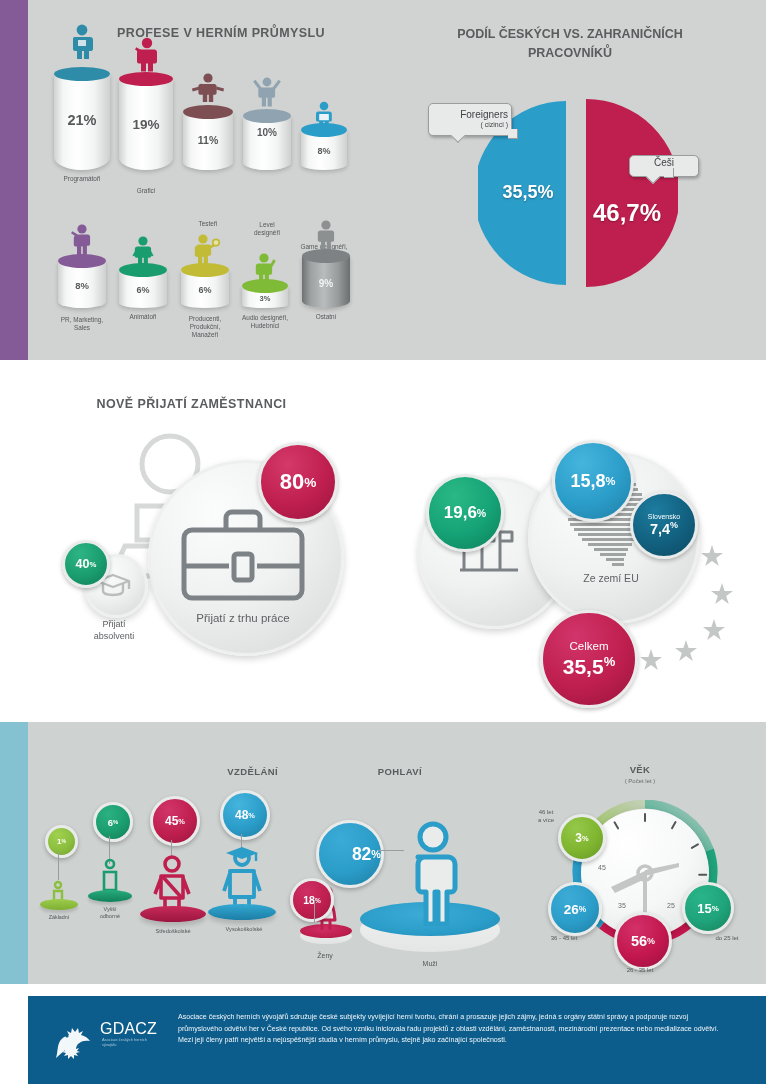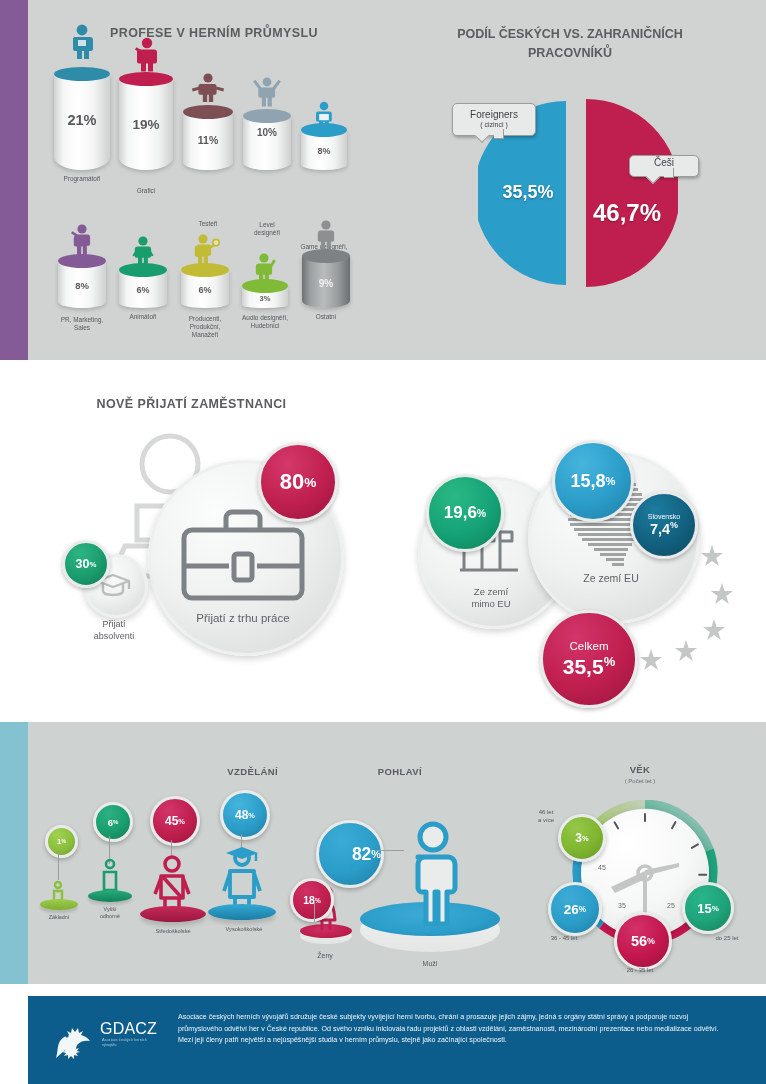--- a/index.html
+++ b/index.html
@@ -65,21 +65,21 @@
   .plinth{position:absolute;border-radius:50%;}
 </style>
 </head>
 <body>
 
 <div class="page">
 
   <div class="sec" id="sec1">
     <div class="sec-stripe"></div>
 
-    <div class="sec-title" style="top:26px;left:54px;width:320px;font-size:12.5px;">PROFESE V HERNÍM PRŮMYSLU</div>
+    <div class="sec-title" style="top:26px;left:61px;width:320px;font-size:12.5px;">PROFESE V HERNÍM PRŮMYSLU</div>
 
     <div class="cyl-wrap" style="left:48px;top:55px;width:330px;height:270px;">
 
       <div style="position:absolute;left:6px;top:0;width:56px;height:115px;">
         <svg class="fig" style="top:-31px;" width="28" height="38" viewBox="0 0 28 38">
           <g fill="#2e8ca8">
               <circle cx="14" cy="6" r="5.4"></circle>
               <path d="M6 13h16a3 3 0 013 3v9a2 2 0 01-2 2h-2v8h-5v-8h-2v8H9v-8H7a2 2 0 01-2-2v-9a3 3 0 011-3z"></path>
             </g>
           <rect x="10" y="16" width="8" height="6" fill="#cfe2e8"></rect>
@@ -256,21 +256,21 @@
           <path d="M108 99 L108 5 A94 94 0 1 1 108 193 L108 99 L154 99 Z" fill="#bf1f4e"></path>
         </g>
         <g>
           <path d="M96 99 L96 7 A92 92 0 1 0 96 191 L96 99 L142 99 Z" fill="#2b9dc9" transform="translate(-8,0)"></path>
         </g>
       </svg>
       <div style="position:absolute;left:10px;top:88px;width:80px;text-align:center;color:#fff;font-size:18px;font-weight:bold;text-shadow:0 1px 2px rgba(0,0,0,.3);">35,5%</div>
       <div style="position:absolute;left:104px;top:105px;width:90px;text-align:center;color:#fff;font-size:24px;font-weight:bold;text-shadow:0 1px 2px rgba(0,0,0,.3);">46,7%</div>
     </div>
 
-    <div class="callout" style="left:452px;top:103px;width:76px;padding:5px 3px 6px;">
+    <div class="callout" style="left:428px;top:103px;width:76px;padding:5px 3px 6px;text-align:right;">
       <div class="c1">Foreigners</div>
       <div class="c2">( cizinci )</div>
       <span style="position:absolute;left:24px;bottom:-6px;width:9px;height:9px;background:#e8eaea;border-right:1.3px solid #9a9c9e;border-bottom:1.3px solid #9a9c9e;transform:rotate(45deg);"></span>
     </div>
 
     <div class="callout" style="left:629px;top:155px;width:62px;padding:1px 3px 8px;">
       <div class="c1">Češi</div>
       <span style="position:absolute;left:18px;bottom:-6px;width:9px;height:9px;background:#e8eaea;border-right:1.3px solid #9a9c9e;border-bottom:1.3px solid #9a9c9e;transform:rotate(45deg);"></span>
     </div>
   </div>
@@ -307,21 +307,21 @@
 
     <div class="greycirc" style="left:84px;top:180px;width:58px;height:58px;"></div>
     <svg style="position:absolute;left:94px;top:198px;" width="38" height="26" viewBox="0 0 38 26">
       <g fill="none" stroke="#b9bdbb" stroke-width="2.4" stroke-linejoin="round">
         <path d="M3 9l16-6 16 6-16 6z"></path>
         <path d="M9 12v7c0 2.5 4.6 4 10 4s10-1.5 10-4v-7"></path>
         <path d="M35 9v8"></path>
       </g>
     </svg>
     <div class="bub ring" style="left:62px;top:166px;width:42px;height:42px;background:radial-gradient(circle at 36% 26%,#2db485 0%,#1a9d6e 55%,#117a55 100%);font-size:12.5px;">
-      <span>30</span>
+      <span>40</span>
         <sup>%</sup>
     </div>
     <div class="grey-lbl" style="left:60px;top:244px;width:108px;font-size:9px;line-height:12px;">
       <span>Přijatí</span><br>
       <span>absolventi</span>
     </div>
 
     <svg style="position:absolute;left:640px;top:540px;" width="120" height="130" viewBox="0 0 120 130"></svg>
     <div style="position:absolute;left:626px;top:165px;width:130px;height:140px;">
       <svg width="130" height="140" viewBox="0 0 130 140" fill="#c3c7c5">
@@ -332,24 +332,20 @@
         <path d="M25 110l2.6 8H36l-6.8 5 2.6 8-6.8-5-6.8 5 2.6-8-6.8-5h8.4z"></path>
       </svg>
     </div>
 
     <div class="greycirc" style="left:418px;top:103px;width:146px;height:146px;"></div>
     <svg style="position:absolute;left:458px;top:152px;" width="66" height="52" viewBox="0 0 66 52">
       <g fill="none" stroke="#7c8286" stroke-width="3" stroke-linejoin="round">
         <path d="M6 6h12v9H6zM6 6v38M24 6h12v9H24zM24 6v38M42 6h12v9H42zM42 6v38M2 44h58"></path>
       </g>
     </svg>
-    <div class="grey-lbl" style="left:418px;top:212px;width:146px;font-size:9.5px;line-height:12px;">
-      <span>Ze zemí</span><br>
-      <span>mimo EU</span>
-    </div>
     <div class="bub ring" style="left:426px;top:100px;width:72px;height:72px;background:radial-gradient(circle at 36% 26%,#2ab985 0%,#15a276 55%,#0e7f58 100%);font-size:17px;">
       <span>19,6</span>
         <sup>%</sup>
     </div>
 
     <div class="greycirc" style="left:528px;top:78px;width:166px;height:166px;"></div>
     <svg style="position:absolute;left:562px;top:100px;" width="110" height="110" viewBox="0 0 110 110">
       <g fill="#9fa4a3">
         <rect x="46" y="4" width="24" height="3"></rect>
           <rect x="40" y="9" width="34" height="3"></rect>

